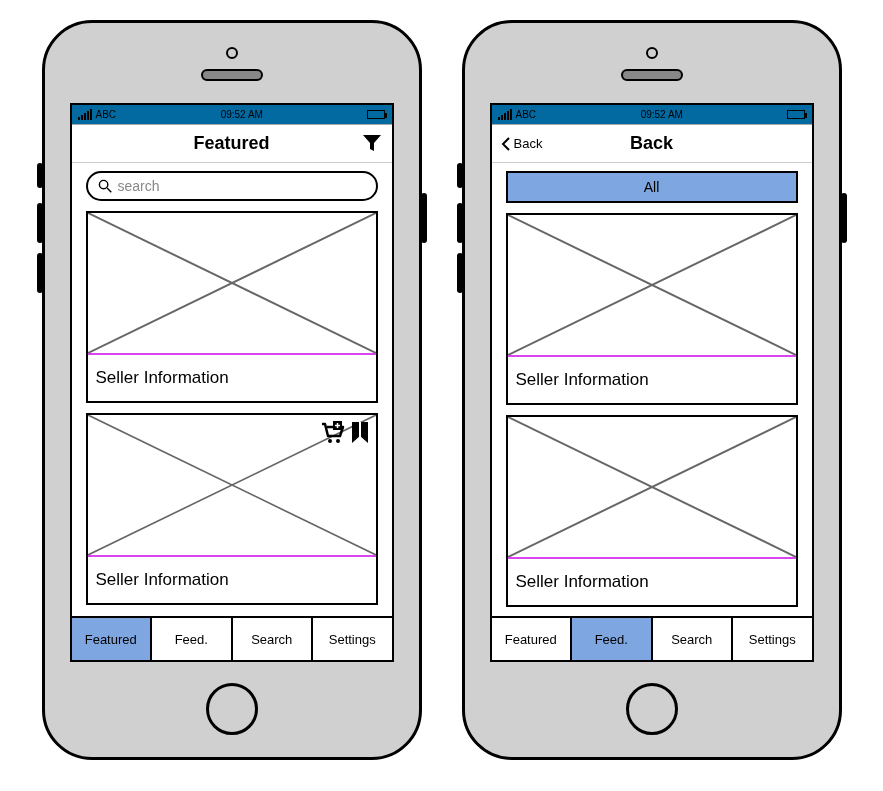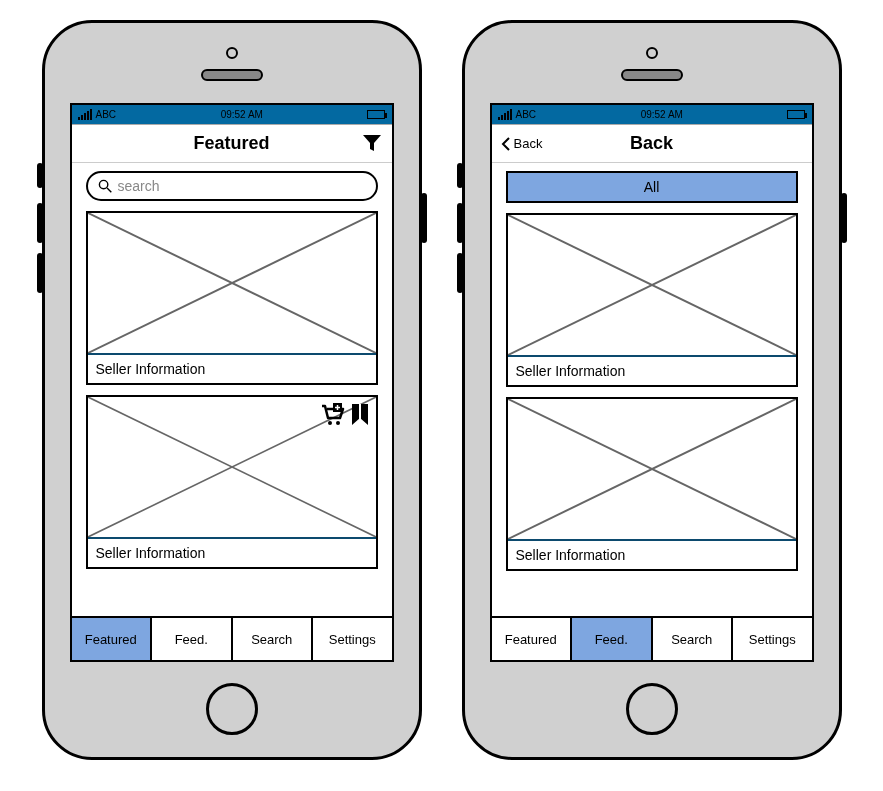--- a/index.html
+++ b/index.html
@@ -79,21 +79,21 @@
     display:flex; border: 2px solid #000; height: 32px;
   }
   .segmented div { flex:1; display:flex; align-items:center; justify-content:center; font-size:14px; cursor:pointer; }
   .segmented div.active { background:#7ea6e0; }
   .segmented div:not(:last-child){ border-right:8px solid #a16207;text-align:center; }
   .card { border: 2px solid #000; position:relative; }
   .card .img {
     height: 140px; position: relative;
   }
   .card .img svg { width:100%; height:100%; display:block; }
-  .card .info { border-top: 2px solid #0c4a6e; padding: 6px 8px; font-size: 14px; }
+  .card .info { border-top: 2px solid #d946ef; padding: 13px 8px; font-size: 17px; }
   .card .overlay { position:absolute; top:6px; right:6px; display:flex; gap:4px; }
   .tabbar {
     display:flex; height: 44px;
     border-top: 2px solid #000;
   }
   .tabbar div {
     flex:1; display:flex; align-items:center; justify-content:center;
     font-size:13px; border-right:2px solid #000; cursor:pointer;
   }
   .tabbar div:last-child{border-right:none;text-align:center;}

